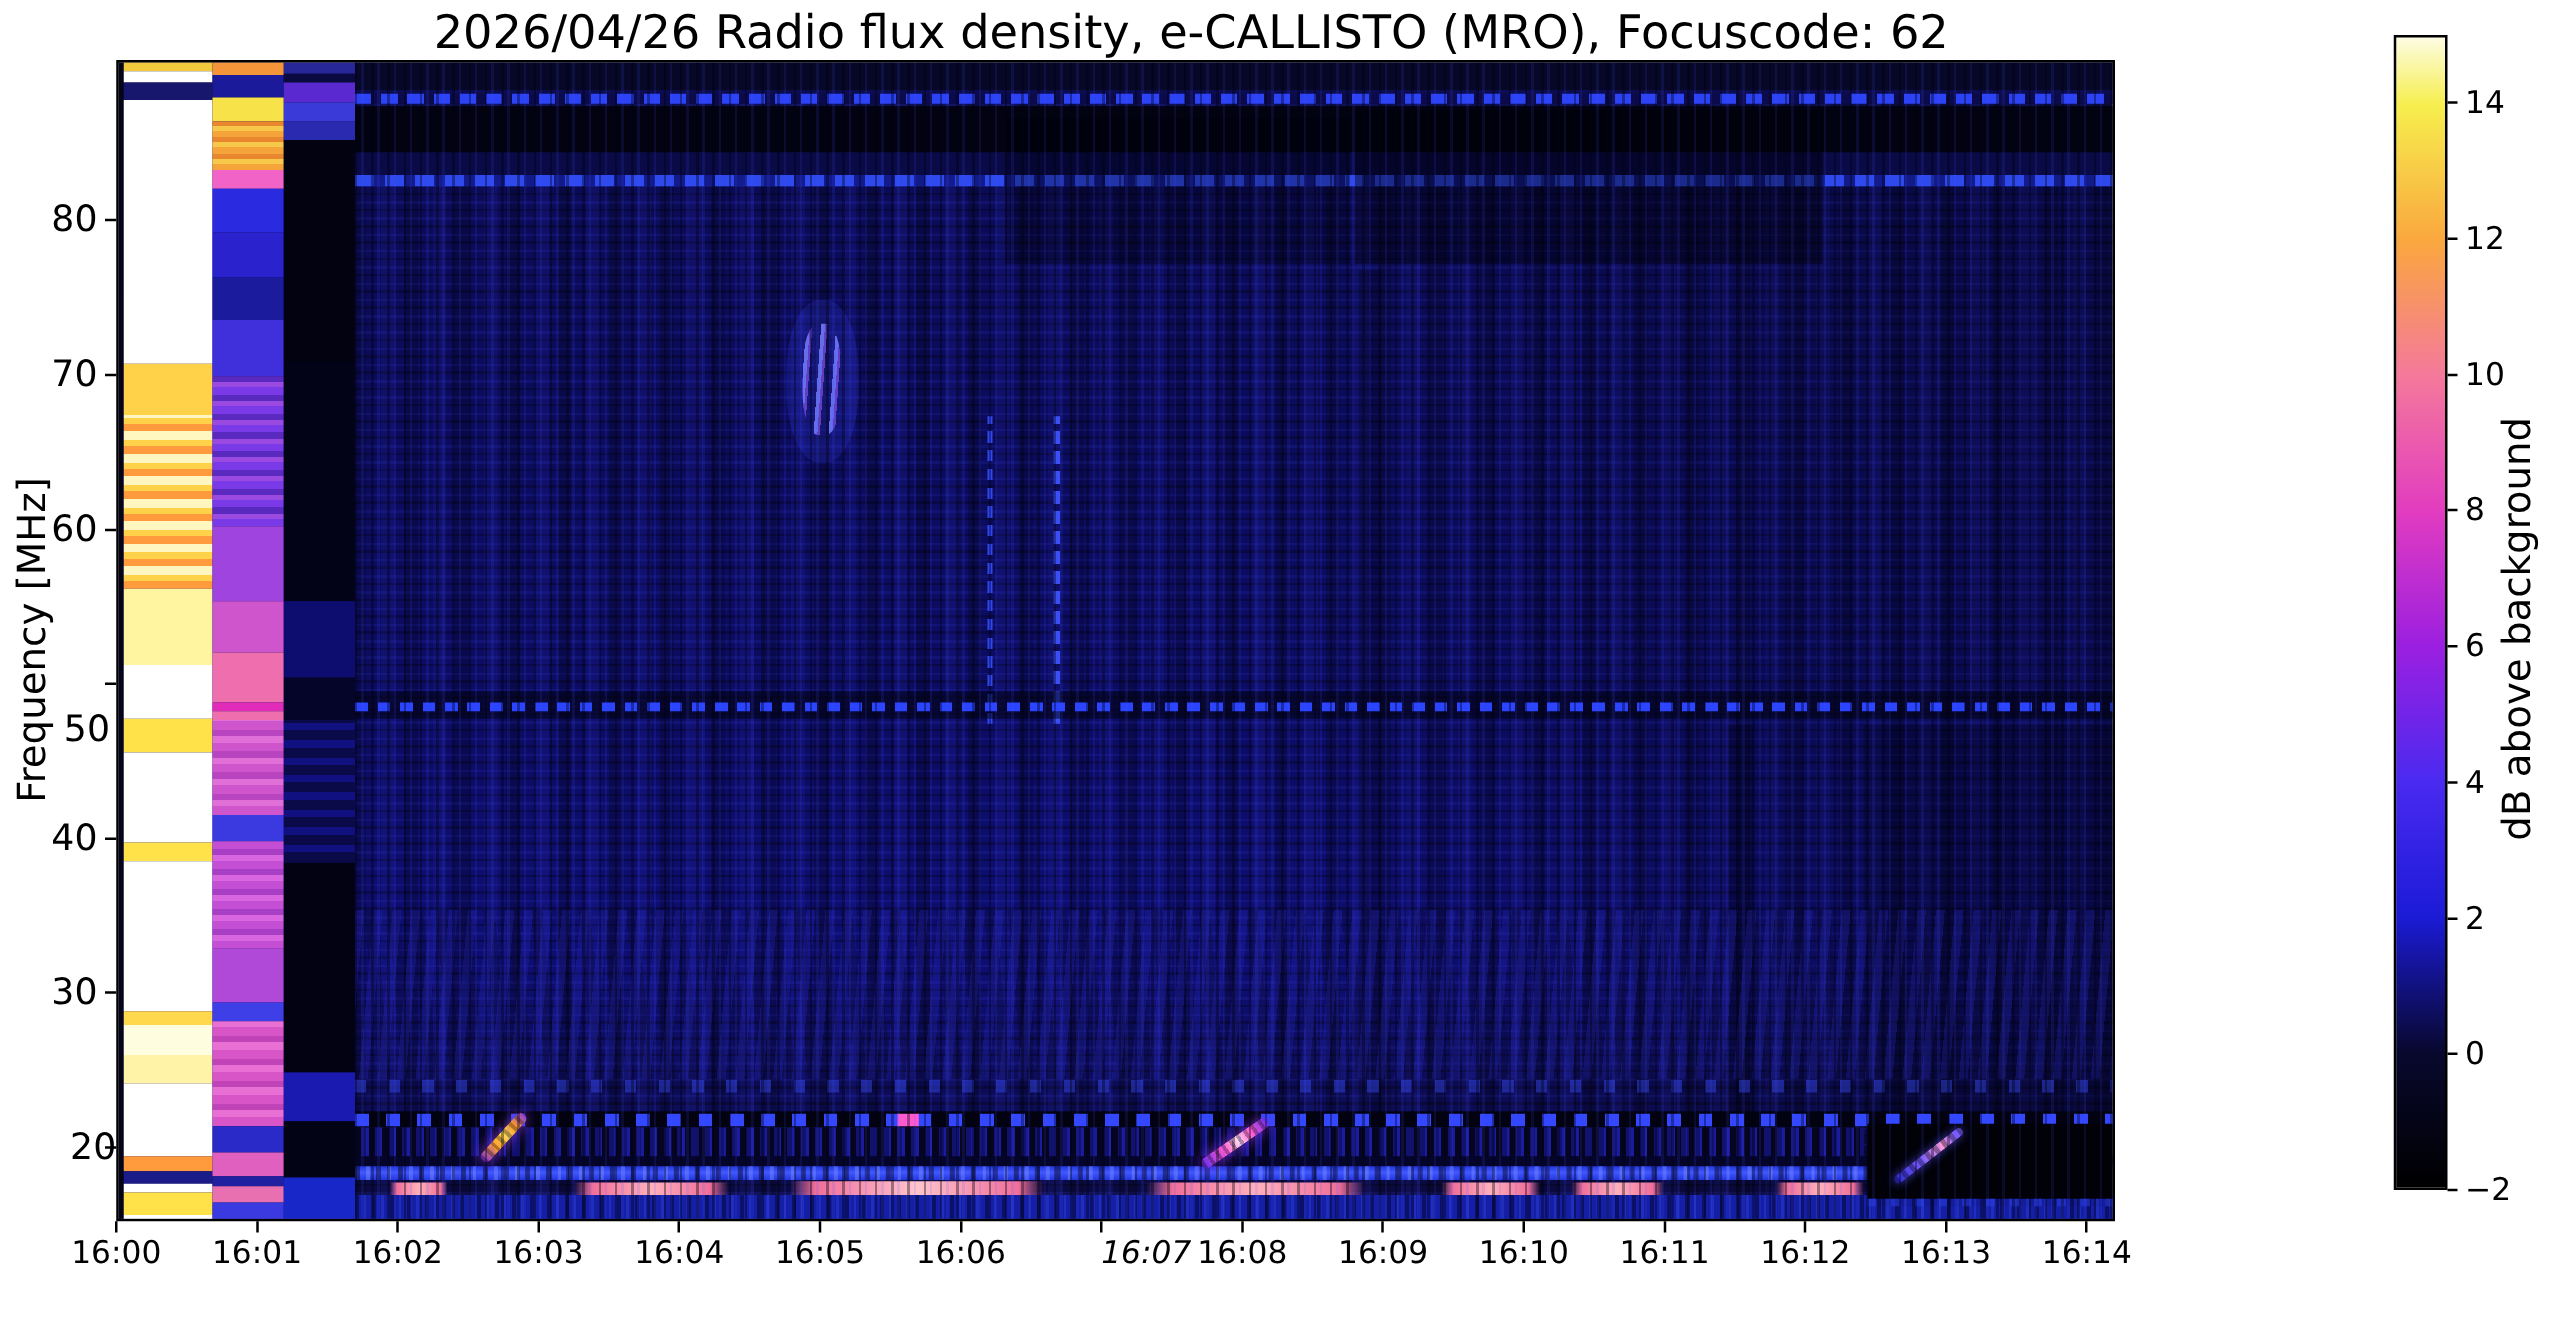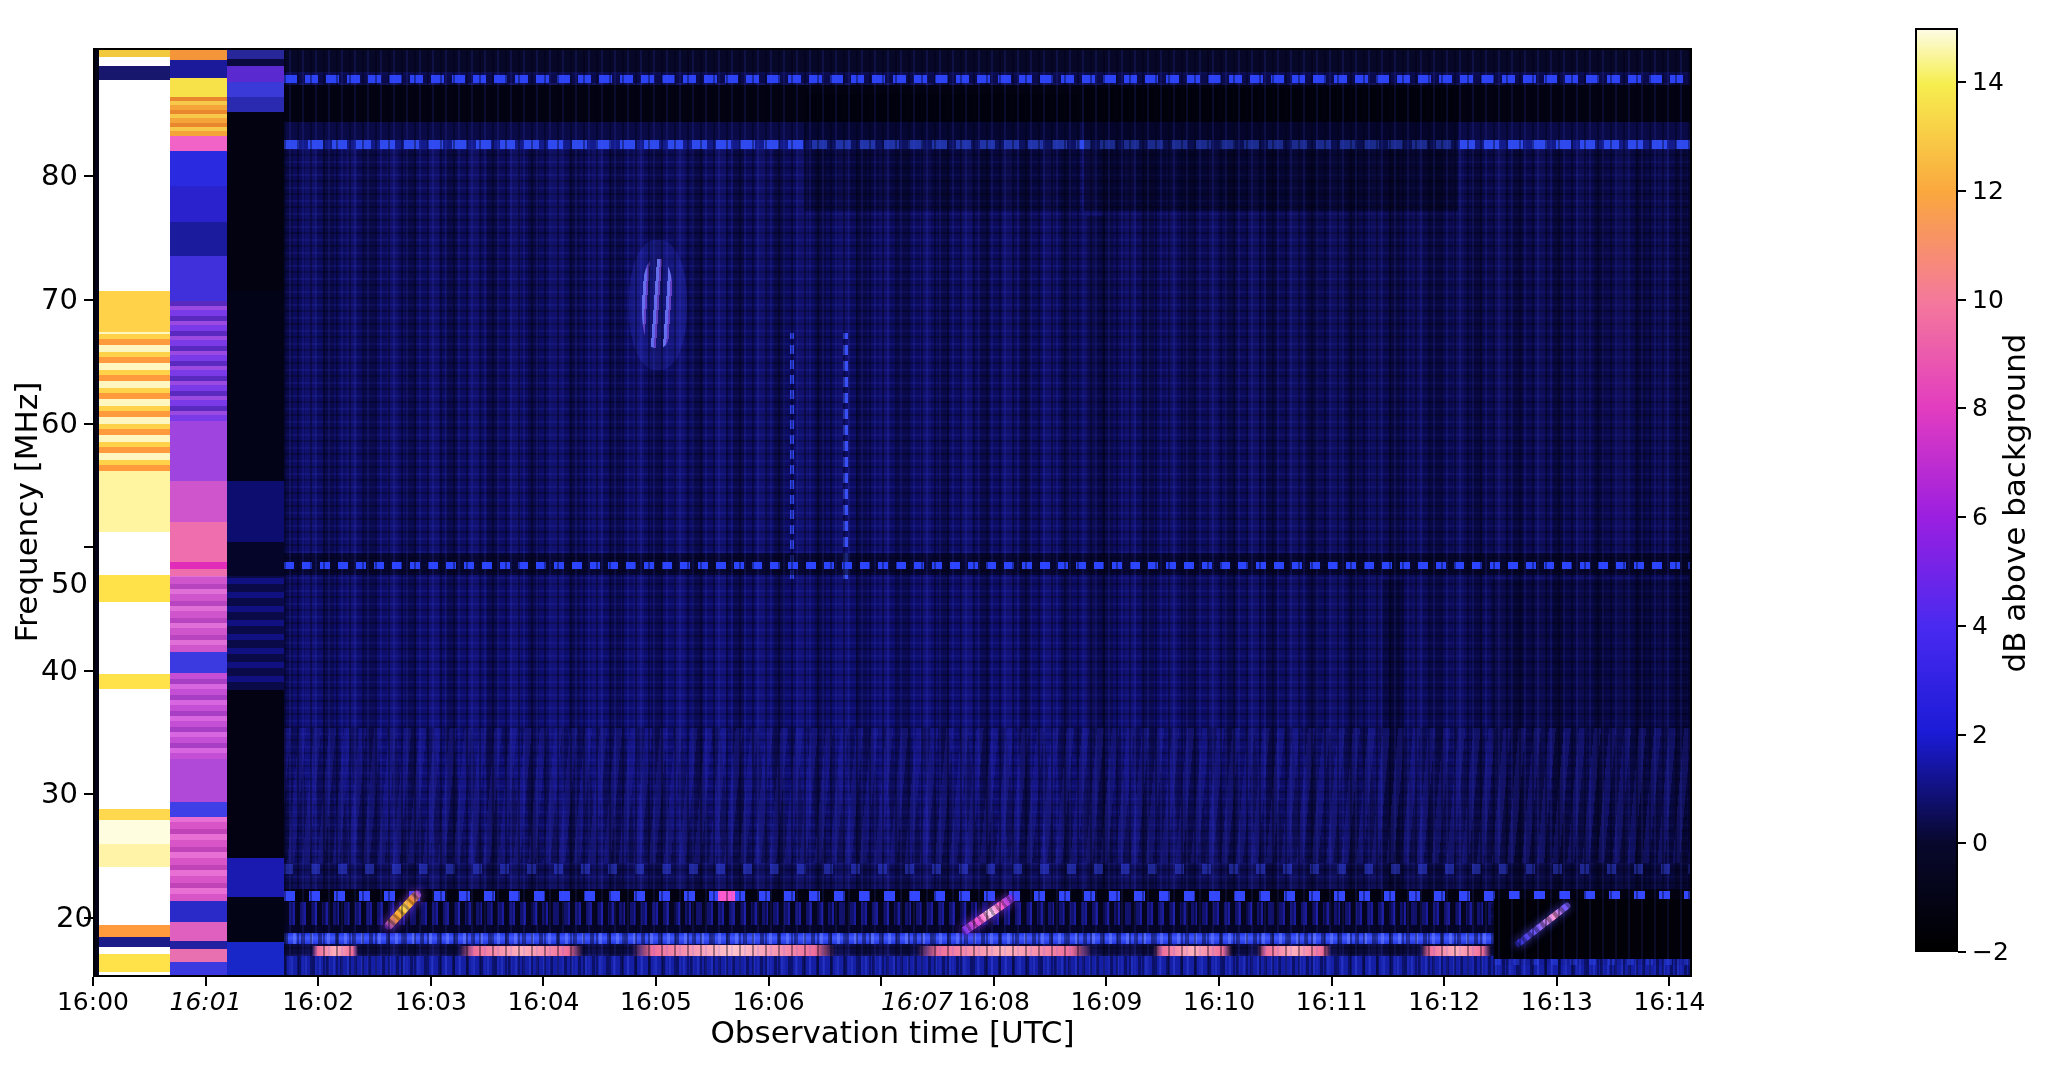--- a/index.html
+++ b/index.html
@@ -20,20 +20,21 @@
   #cbar-label{position:absolute;left:1766px;top:483px;width:500px;height:40px;text-align:center;font-size:31px;
           transform:rotate(-90deg);}
   .xt{position:absolute;width:140px;text-align:center;font-size:25px;}
   .yt{position:absolute;width:72px;text-align:right;font-size:29px;}
   .ct{position:absolute;width:70px;text-align:left;font-size:25px;}
 </style>
 </head>
 <body>
 
 <div id="figure">
+  <div id="title">2026/04/26  Radio flux density, e-CALLISTO (MRO), Focuscode: 62</div>
 
   <div id="plot">
     <div class="fieldtex tex-h"></div>
     <div class="fieldtex tex-blocks"></div>
     <div class="fieldtex tex-rdark"></div>
   <div style="position: absolute; left: 189.065px; top: 0px; width: 1409.94px; height: 22.2367px; background: rgb(7, 7, 40);"></div>
       <div style="position: absolute; left: 189.065px; top: 22.2367px; width: 1409.94px; height: 11.1184px; background: rgb(12, 12, 80);"></div>
       <div style="position: absolute; left: 189.065px; top: 25.3251px; width: 1409.94px; height: 7.41223px; background: repeating-linear-gradient(90deg, rgb(44, 66, 245) 0px, rgb(44, 66, 245) 13px, rgba(8, 8, 60, 0.25) 13px, rgba(8, 8, 60, 0.25) 21px);"></div>
       <div style="position: absolute; left: 189.065px; top: 34.5904px; width: 1409.94px; height: 37.0612px; background: rgb(2, 2, 17);"></div>
       <div style="position: absolute; left: 189.065px; top: 71.6516px; width: 1409.94px; height: 18.5306px; background: rgb(10, 10, 70);"></div>
@@ -128,29 +129,28 @@
       <div style="position: absolute; left: 131.974px; top: 240.898px; width: 57.0911px; height: 190.247px; background: rgb(3, 3, 24);"></div>
       <div style="position: absolute; left: 131.974px; top: 431.145px; width: 57.0911px; height: 60.5332px; background: rgb(13, 13, 112);"></div>
       <div style="position: absolute; left: 131.974px; top: 491.678px; width: 57.0911px; height: 34.5904px; background: rgb(5, 5, 42);"></div>
       <div style="position: absolute; left: 131.974px; top: 526.269px; width: 57.0911px; height: 113.654px; background: repeating-linear-gradient(0deg, rgb(10, 10, 72) 0px, rgb(10, 10, 72) 8px, rgb(16, 16, 128) 8px, rgb(16, 16, 128) 14px);"></div>
       <div style="position: absolute; left: 131.974px; top: 639.923px; width: 57.0911px; height: 168.011px; background: rgb(2, 2, 18);"></div>
       <div style="position: absolute; left: 131.974px; top: 807.934px; width: 57.0911px; height: 39.5319px; background: rgb(26, 26, 176);"></div>
       <div style="position: absolute; left: 131.974px; top: 847.465px; width: 57.0911px; height: 44.4734px; background: rgb(3, 3, 22);"></div>
       <div style="position: absolute; left: 131.974px; top: 891.939px; width: 57.0911px; height: 37.0612px; background: rgb(24, 40, 200);"></div>
     </div>
 
-  <div id="xlabel">Observation time [UTC]</div>
   <div id="ylabel">Frequency [MHz]</div>
 
   <div id="cbar" style="background: linear-gradient(to top, rgb(0, 0, 0) 0%, rgb(8, 8, 46) 11.76%, rgb(27, 27, 214) 23.53%, rgb(74, 42, 240) 35.29%, rgb(155, 31, 224) 47.06%, rgb(226, 60, 192) 58.82%, rgb(244, 121, 155) 70.59%, rgb(250, 167, 62) 82.35%, rgb(246, 238, 78) 94.12%, rgb(253, 252, 226) 100%);"></div>
   <div id="cbar-label">dB above background</div>
 <div style="position: absolute; left: 92px; top: 977px; width: 2px; height: 9px; background: rgb(0, 0, 0);"></div>
     <div class="xt" style="left: 23px; top: 987px;">16:00</div>
     <div style="position: absolute; left: 204.606px; top: 977px; width: 2px; height: 9px; background: rgb(0, 0, 0);"></div>
-    <div class="xt" style="left: 135.606px; top: 987px; font-style: italic;">16:01</div>
+    <div class="xt" style="left: 135.606px; top: 987px;">16:01</div>
     <div style="position: absolute; left: 317.211px; top: 977px; width: 2px; height: 9px; background: rgb(0, 0, 0);"></div>
     <div class="xt" style="left: 248.211px; top: 987px;">16:02</div>
     <div style="position: absolute; left: 429.817px; top: 977px; width: 2px; height: 9px; background: rgb(0, 0, 0);"></div>
     <div class="xt" style="left: 360.817px; top: 987px;">16:03</div>
     <div style="position: absolute; left: 542.423px; top: 977px; width: 2px; height: 9px; background: rgb(0, 0, 0);"></div>
     <div class="xt" style="left: 473.423px; top: 987px;">16:04</div>
     <div style="position: absolute; left: 655.028px; top: 977px; width: 2px; height: 9px; background: rgb(0, 0, 0);"></div>
     <div class="xt" style="left: 586.028px; top: 987px;">16:05</div>
     <div style="position: absolute; left: 767.634px; top: 977px; width: 2px; height: 9px; background: rgb(0, 0, 0);"></div>
     <div class="xt" style="left: 698.634px; top: 987px;">16:06</div>

